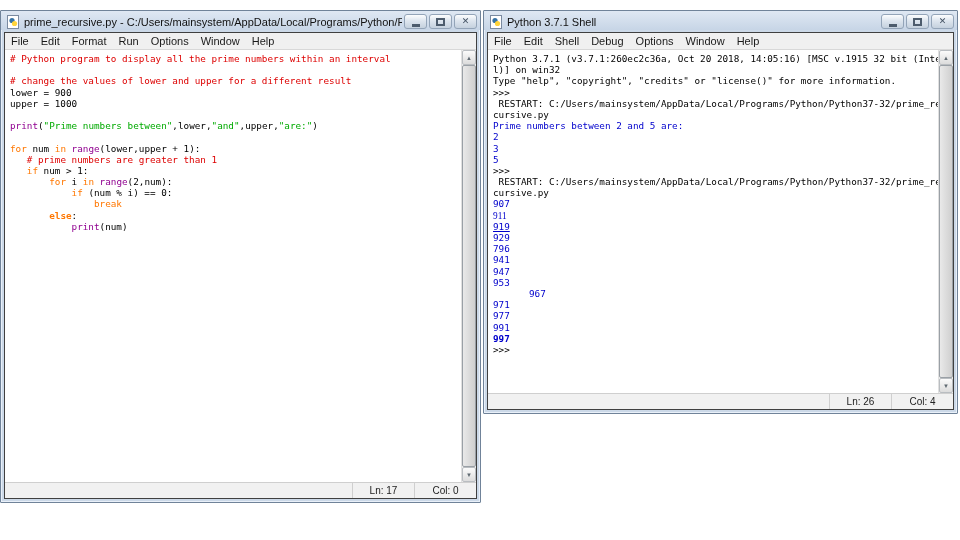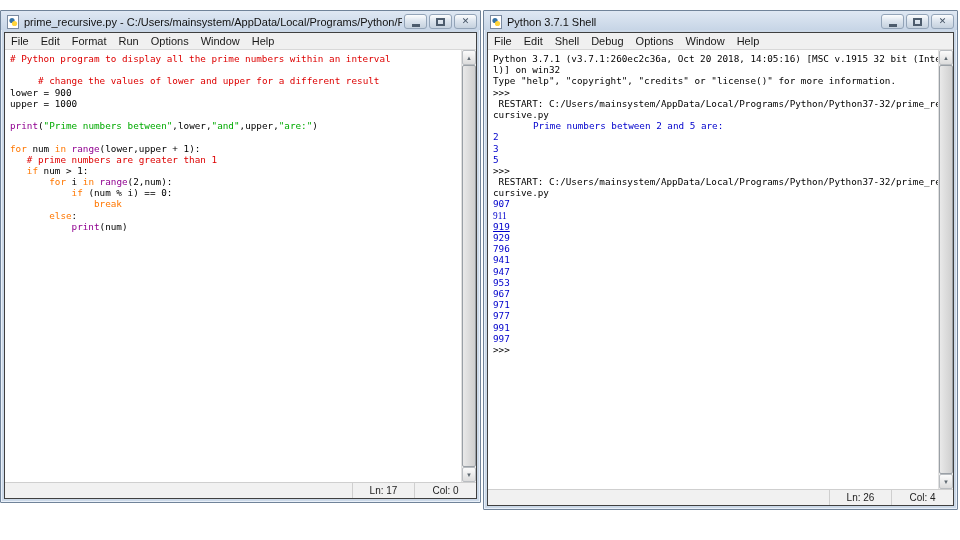--- a/index.html
+++ b/index.html
@@ -45,21 +45,21 @@
   .sthumb { flex: 1 1 auto; margin: 0; border: 1px solid #9aa0a6; border-radius: 2px;
             background: linear-gradient(90deg, #e9e9e9, #cfcfcf); }
 
   .statusbar { height: 16px; flex: 0 0 auto; background: #f1f1f1;
                border-top: 1px solid #cfcfcf; display: flex; justify-content: flex-end;
                align-items: center; }
   .status-cell { width: 62px; text-align: center; font-size: 10px; color: #222;
                  border-left: 1px solid #cfcfcf; height: 100%; line-height: 15px; }
 
   #editor-window { left: 0px;   top: 10px; width: 481px; height: 493px; }
-  #shell-window  { left: 483px; top: 10px; width: 475px; height: 500px; }
+  #shell-window  { left: 483px; top: 10px; width: 475px; height: 404px; }
 </style>
 </head>
 <body>
 
 <div class="window" id="editor-window">
   <div class="titlebar">
     <svg class="win-icon" viewBox="0 0 14 14">
       <rect x="1.5" y="0.5" width="11" height="13" fill="#ffffff" stroke="#7a8aa0" stroke-width="1"></rect>
       <circle cx="6" cy="5.5" r="2.6" fill="#3673a5"></circle>
       <circle cx="8.5" cy="8.5" r="2.6" fill="#ffd43b"></circle>
@@ -84,33 +84,33 @@
       <span class="menu-item">Format</span>
       <span class="menu-item">Run</span>
       <span class="menu-item">Options</span>
       <span class="menu-item">Window</span>
       <span class="menu-item">Help</span>
     </div>
     <div class="content">
       <div class="textarea">
           <div class="cl"><span style="color: rgb(221, 0, 0);"># Python program to display all the prime numbers within an interval</span></div>
           <div class="cl"></div>
-          <div class="cl"><span style="color: rgb(221, 0, 0); margin-left: 28px;"># change the values of lower and upper for a different result</span></div>
+          <div class="cl"><span style="color: rgb(221, 0, 0);"># change the values of lower and upper for a different result</span></div>
           <div class="cl"><span style="color: rgb(0, 0, 0);">lower = 900</span></div>
           <div class="cl"><span style="color: rgb(0, 0, 0);">upper = 1000</span></div>
           <div class="cl"></div>
           <div class="cl"><span style="color: rgb(144, 0, 144);">print</span><span style="color: rgb(0, 0, 0);">(</span><span style="color: rgb(0, 170, 0);">"Prime numbers between"</span><span style="color: rgb(0, 0, 0);">,lower,</span><span style="color: rgb(0, 170, 0);">"and"</span><span style="color: rgb(0, 0, 0);">,upper,</span><span style="color: rgb(0, 170, 0);">"are:"</span><span style="color: rgb(0, 0, 0);">)</span></div>
           <div class="cl"></div>
           <div class="cl"><span style="color: rgb(255, 119, 0);">for</span><span style="color: rgb(0, 0, 0);"> num </span><span style="color: rgb(255, 119, 0);">in</span><span style="color: rgb(0, 0, 0);"> </span><span style="color: rgb(144, 0, 144);">range</span><span style="color: rgb(0, 0, 0);">(lower,upper + 1):</span></div>
           <div class="cl"><span style="color: rgb(0, 0, 0);">   </span><span style="color: rgb(221, 0, 0);"># prime numbers are greater than 1</span></div>
           <div class="cl"><span style="color: rgb(0, 0, 0);">   </span><span style="color: rgb(255, 119, 0);">if</span><span style="color: rgb(0, 0, 0);"> num &gt; 1:</span></div>
           <div class="cl"><span style="color: rgb(0, 0, 0);">       </span><span style="color: rgb(255, 119, 0);">for</span><span style="color: rgb(0, 0, 0);"> i </span><span style="color: rgb(255, 119, 0);">in</span><span style="color: rgb(0, 0, 0);"> </span><span style="color: rgb(144, 0, 144);">range</span><span style="color: rgb(0, 0, 0);">(2,num):</span></div>
           <div class="cl"><span style="color: rgb(0, 0, 0);">           </span><span style="color: rgb(255, 119, 0);">if</span><span style="color: rgb(0, 0, 0);"> (num % i) == 0:</span></div>
           <div class="cl"><span style="color: rgb(0, 0, 0);">               </span><span style="color: rgb(255, 119, 0);">break</span></div>
-          <div class="cl"><span style="color: rgb(0, 0, 0);">       </span><span style="color: rgb(255, 119, 0);">else</span><span style="color: rgb(0, 0, 0);">:</span></div>
+          <div class="cl"><span style="color: rgb(0, 0, 0);">       </span><span style="color: rgb(255, 119, 0); font-weight: bold;">else</span><span style="color: rgb(0, 0, 0);">:</span></div>
           <div class="cl"><span style="color: rgb(0, 0, 0);">           </span><span style="color: rgb(144, 0, 144);">print</span><span style="color: rgb(0, 0, 0);">(num)</span></div>
           <div class="cl"></div>
         </div>
       <div class="vscroll">
         <div class="sbtn">
             <span>▲</span>
           </div>
         <div class="sthumb"></div>
         <div class="sbtn">
             <span>▼</span>
@@ -155,40 +155,40 @@
       <span class="menu-item">Help</span>
     </div>
     <div class="content">
       <div class="textarea">
           <div class="cl"><span style="color: rgb(0, 0, 0);">Python 3.7.1 (v3.7.1:260ec2c36a, Oct 20 2018, 14:05:16) [MSC v.1915 32 bit (Inte</span></div>
           <div class="cl"><span style="color: rgb(0, 0, 0);">l)] on win32</span></div>
           <div class="cl"><span style="color: rgb(0, 0, 0);">Type "help", "copyright", "credits" or "license()" for more information.</span></div>
           <div class="cl"><span style="color: rgb(0, 0, 0);">&gt;&gt;&gt; </span></div>
           <div class="cl"><span style="color: rgb(0, 0, 0);"> RESTART: C:/Users/mainsystem/AppData/Local/Programs/Python/Python37-32/prime_re</span></div>
           <div class="cl"><span style="color: rgb(0, 0, 0);">cursive.py</span></div>
-          <div class="cl"><span style="color: rgb(0, 0, 204); margin-left: 40px;">Prime numbers between 2 and 5 are:</span></div>
+          <div class="cl"><span style="color: rgb(0, 0, 204);">Prime numbers between 2 and 5 are:</span></div>
           <div class="cl"><span style="color: rgb(0, 0, 204);">2</span></div>
           <div class="cl"><span style="color: rgb(0, 0, 204);">3</span></div>
           <div class="cl"><span style="color: rgb(0, 0, 204);">5</span></div>
           <div class="cl"><span style="color: rgb(0, 0, 0);">&gt;&gt;&gt; </span></div>
           <div class="cl"><span style="color: rgb(0, 0, 0);"> RESTART: C:/Users/mainsystem/AppData/Local/Programs/Python/Python37-32/prime_re</span></div>
           <div class="cl"><span style="color: rgb(0, 0, 0);">cursive.py</span></div>
           <div class="cl"><span style="color: rgb(0, 0, 204);">907</span></div>
           <div class="cl"><span style="color: rgb(0, 0, 204); font-family: Liberation Serif, serif;">911</span></div>
           <div class="cl"><span style="color: rgb(0, 0, 204); text-decoration: underline;">919</span></div>
           <div class="cl"><span style="color: rgb(0, 0, 204);">929</span></div>
           <div class="cl"><span style="color: rgb(0, 0, 204);">796</span></div>
           <div class="cl"><span style="color: rgb(0, 0, 204);">941</span></div>
           <div class="cl"><span style="color: rgb(0, 0, 204);">947</span></div>
           <div class="cl"><span style="color: rgb(0, 0, 204);">953</span></div>
-          <div class="cl"><span style="color: rgb(0, 0, 204);">967</span></div>
+          <div class="cl"><span style="color: rgb(0, 0, 204); margin-left: 36px;">967</span></div>
           <div class="cl"><span style="color: rgb(0, 0, 204);">971</span></div>
           <div class="cl"><span style="color: rgb(0, 0, 204);">977</span></div>
           <div class="cl"><span style="color: rgb(0, 0, 204);">991</span></div>
-          <div class="cl"><span style="color: rgb(0, 0, 204);">997</span></div>
+          <div class="cl"><span style="color: rgb(0, 0, 204); font-weight: bold;">997</span></div>
           <div class="cl"><span style="color: rgb(0, 0, 0);">&gt;&gt;&gt; </span></div>
         </div>
       <div class="vscroll">
         <div class="sbtn">
             <span>▲</span>
           </div>
         <div class="sthumb"></div>
         <div class="sbtn">
             <span>▼</span>
           </div>

